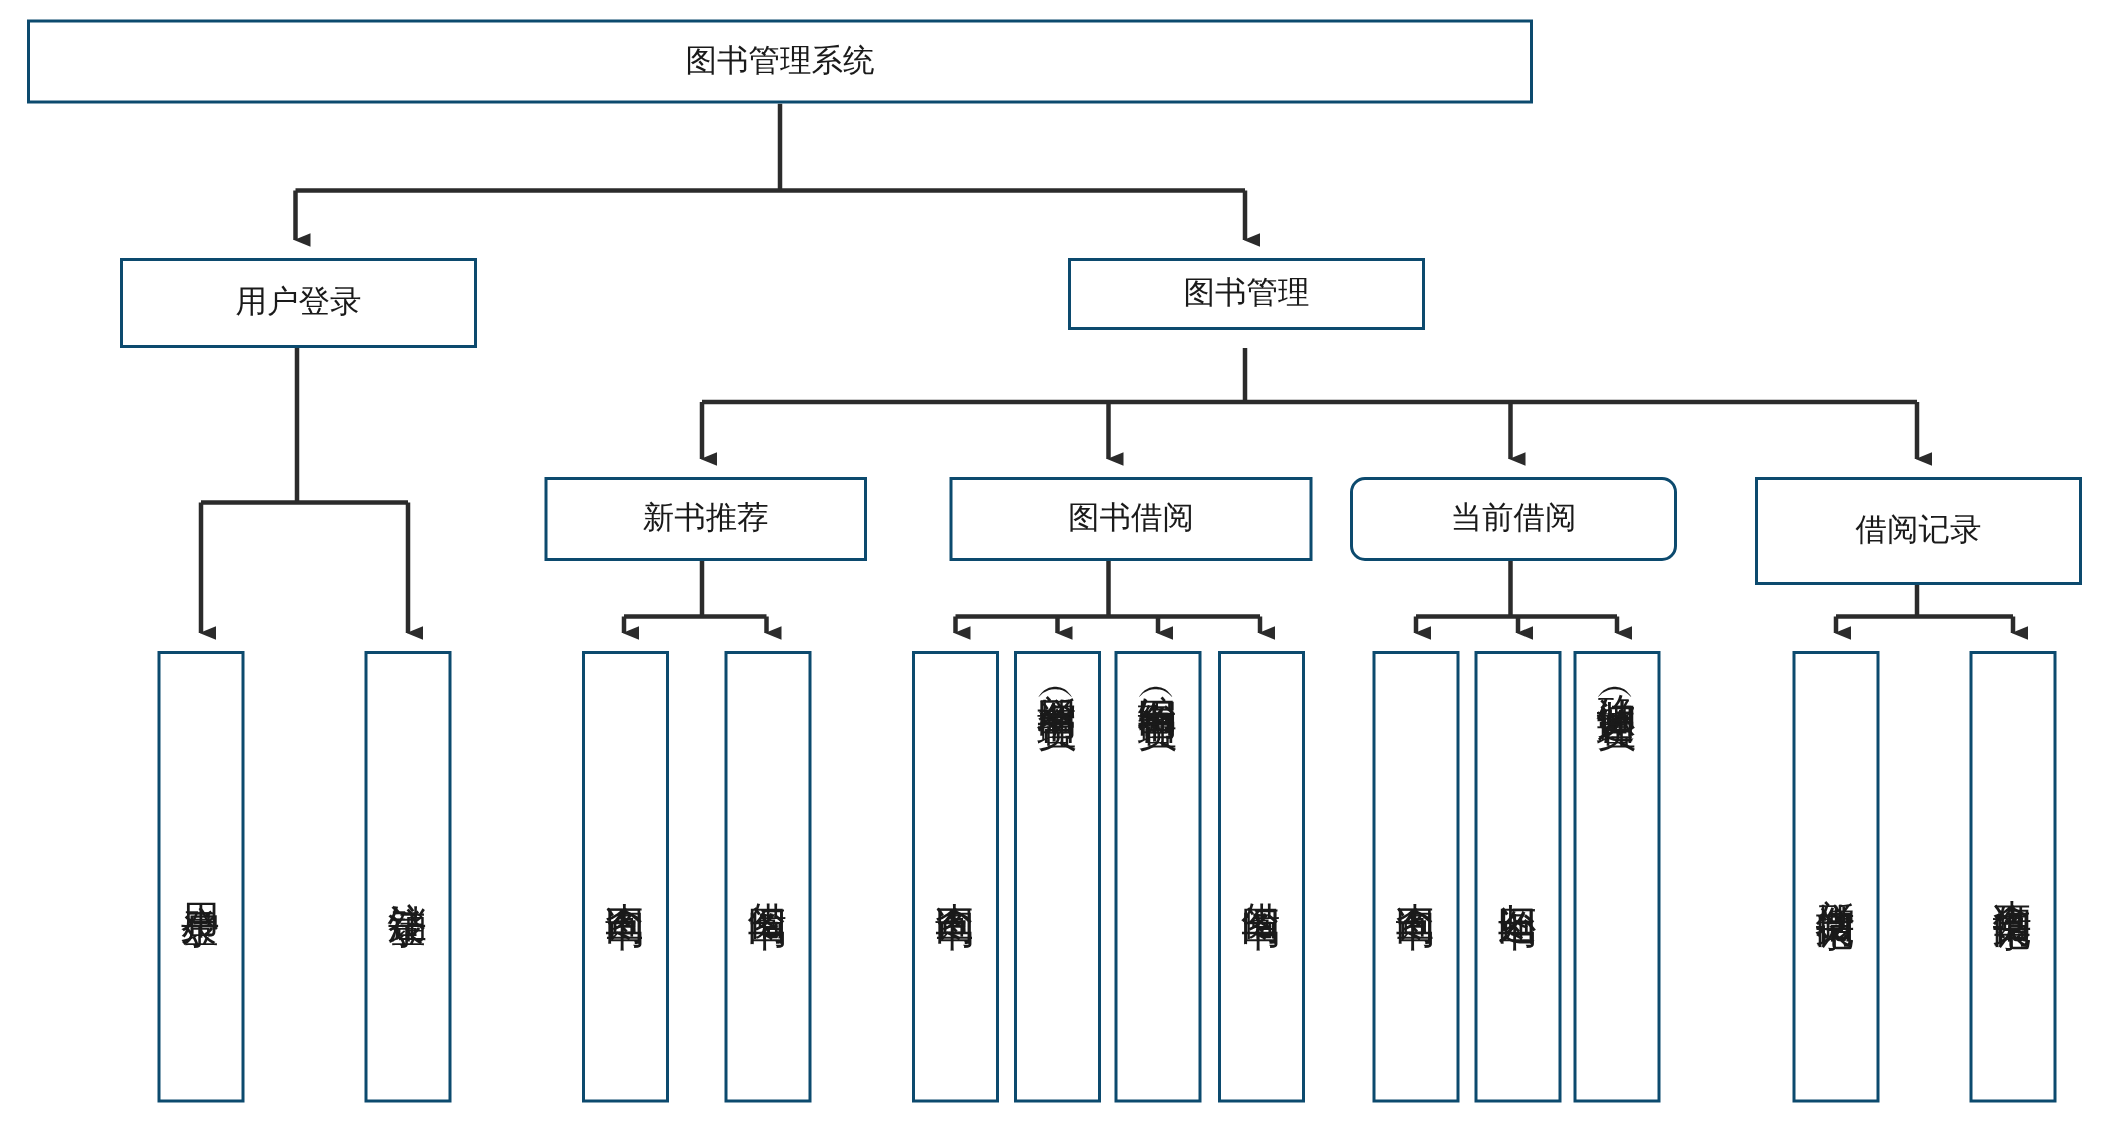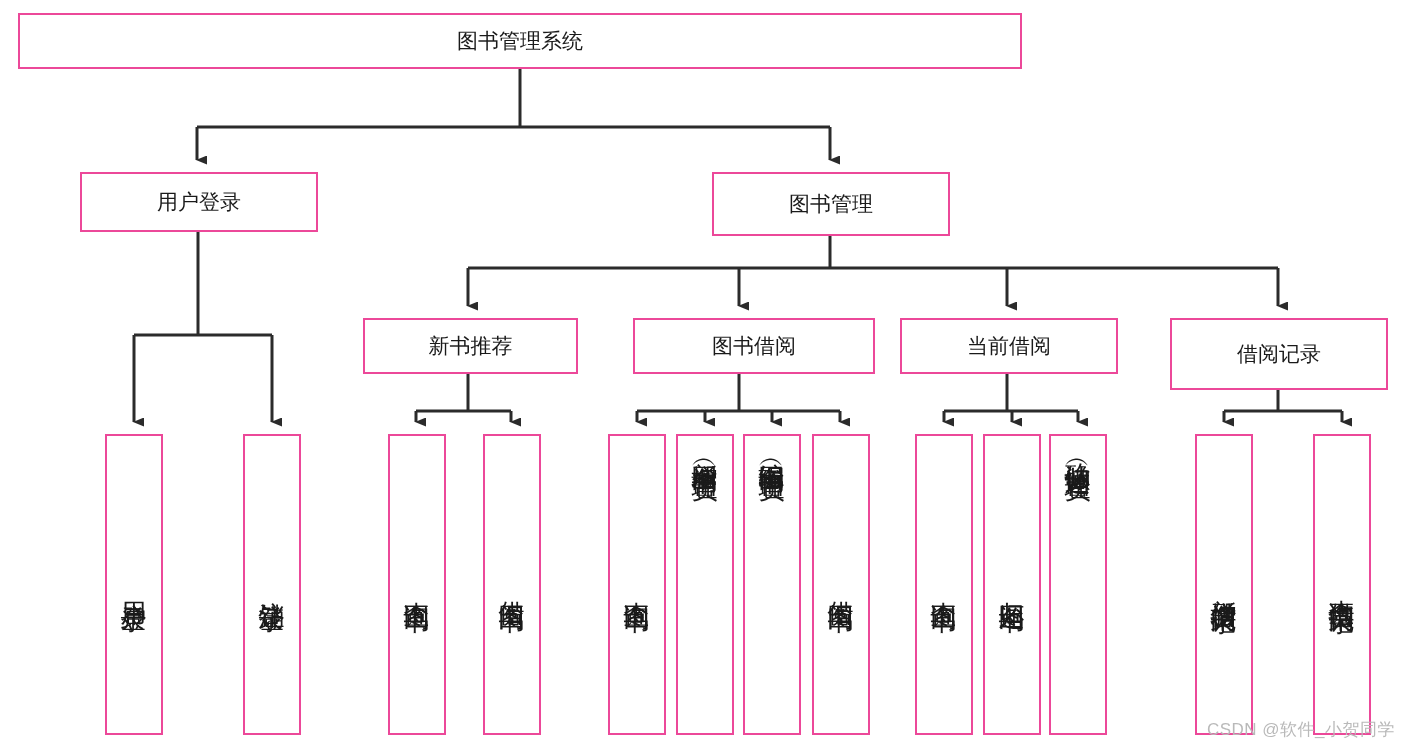--- a/index.html
+++ b/index.html
@@ -23,21 +23,21 @@
     position: absolute;
     left: 0;
     top: 0;
     width: 1405px;
     height: 747px;
     pointer-events: none;
   }
   .node {
     position: absolute;
     box-sizing: border-box;
-    border: 2px solid #ec4899;
+    border: 2px solid #0c4a6e;
     background: #ffffff;
     display: flex;
     align-items: center;
     justify-content: center;
     color: #1a1a1a;
   }
   .node .label {
     display: block;
     text-align: center;
     line-height: 1.18;
@@ -127,31 +127,31 @@
     </g>
   </svg>
 
   <div class="node horiz" style="left:18px; top:13px; width:1004px; height:56px;">
     <span class="label">图书管理系统</span>
   </div>
 
   <div class="node horiz" style="left:80px; top:172px; width:238px; height:60px;">
     <span class="label">用户登录</span>
   </div>
-  <div class="node horiz" style="left:712px; top:172px; width:238px; height:64px;">
+  <div class="node horiz" style="left:712px; top:172px; width:238px; height:48px;">
     <span class="label">图书管理</span>
   </div>
 
   <div class="node horiz" style="left:363px; top:318px; width:215px; height:56px;">
     <span class="label">新书推荐</span>
   </div>
   <div class="node horiz" style="left:633px; top:318px; width:242px; height:56px;">
     <span class="label">图书借阅</span>
   </div>
-  <div class="node horiz" style="left:900px; top:318px; width:218px; height:56px;">
+  <div class="node horiz" style="left:900px; top:318px; width:218px; height:56px;border-radius:10px;">
     <span class="label">当前借阅</span>
   </div>
   <div class="node horiz" style="left:1170px; top:318px; width:218px; height:72px;">
     <span class="label">借阅记录</span>
   </div>
 
   <div class="node vert centered" style="left:105px; top:434px; width:58px; height:301px;">
     <span class="label">用户登录</span>
   </div>
   <div class="node vert centered" style="left:243px; top:434px; width:58px; height:301px;">
@@ -184,15 +184,14 @@
   <div class="node vert" style="left:1049px; top:434px; width:58px; height:301px;">
     <span class="label">确认归还（管理员）</span>
   </div>
   <div class="node vert centered" style="left:1195px; top:434px; width:58px; height:301px;">
     <span class="label">新增借阅记录</span>
   </div>
   <div class="node vert centered" style="left:1313px; top:434px; width:58px; height:301px;">
     <span class="label">查询借阅记录</span>
   </div>
 
-  <div class="watermark">CSDN @软件_小贺同学</div>
 
 </div>
 
 </body></html>

